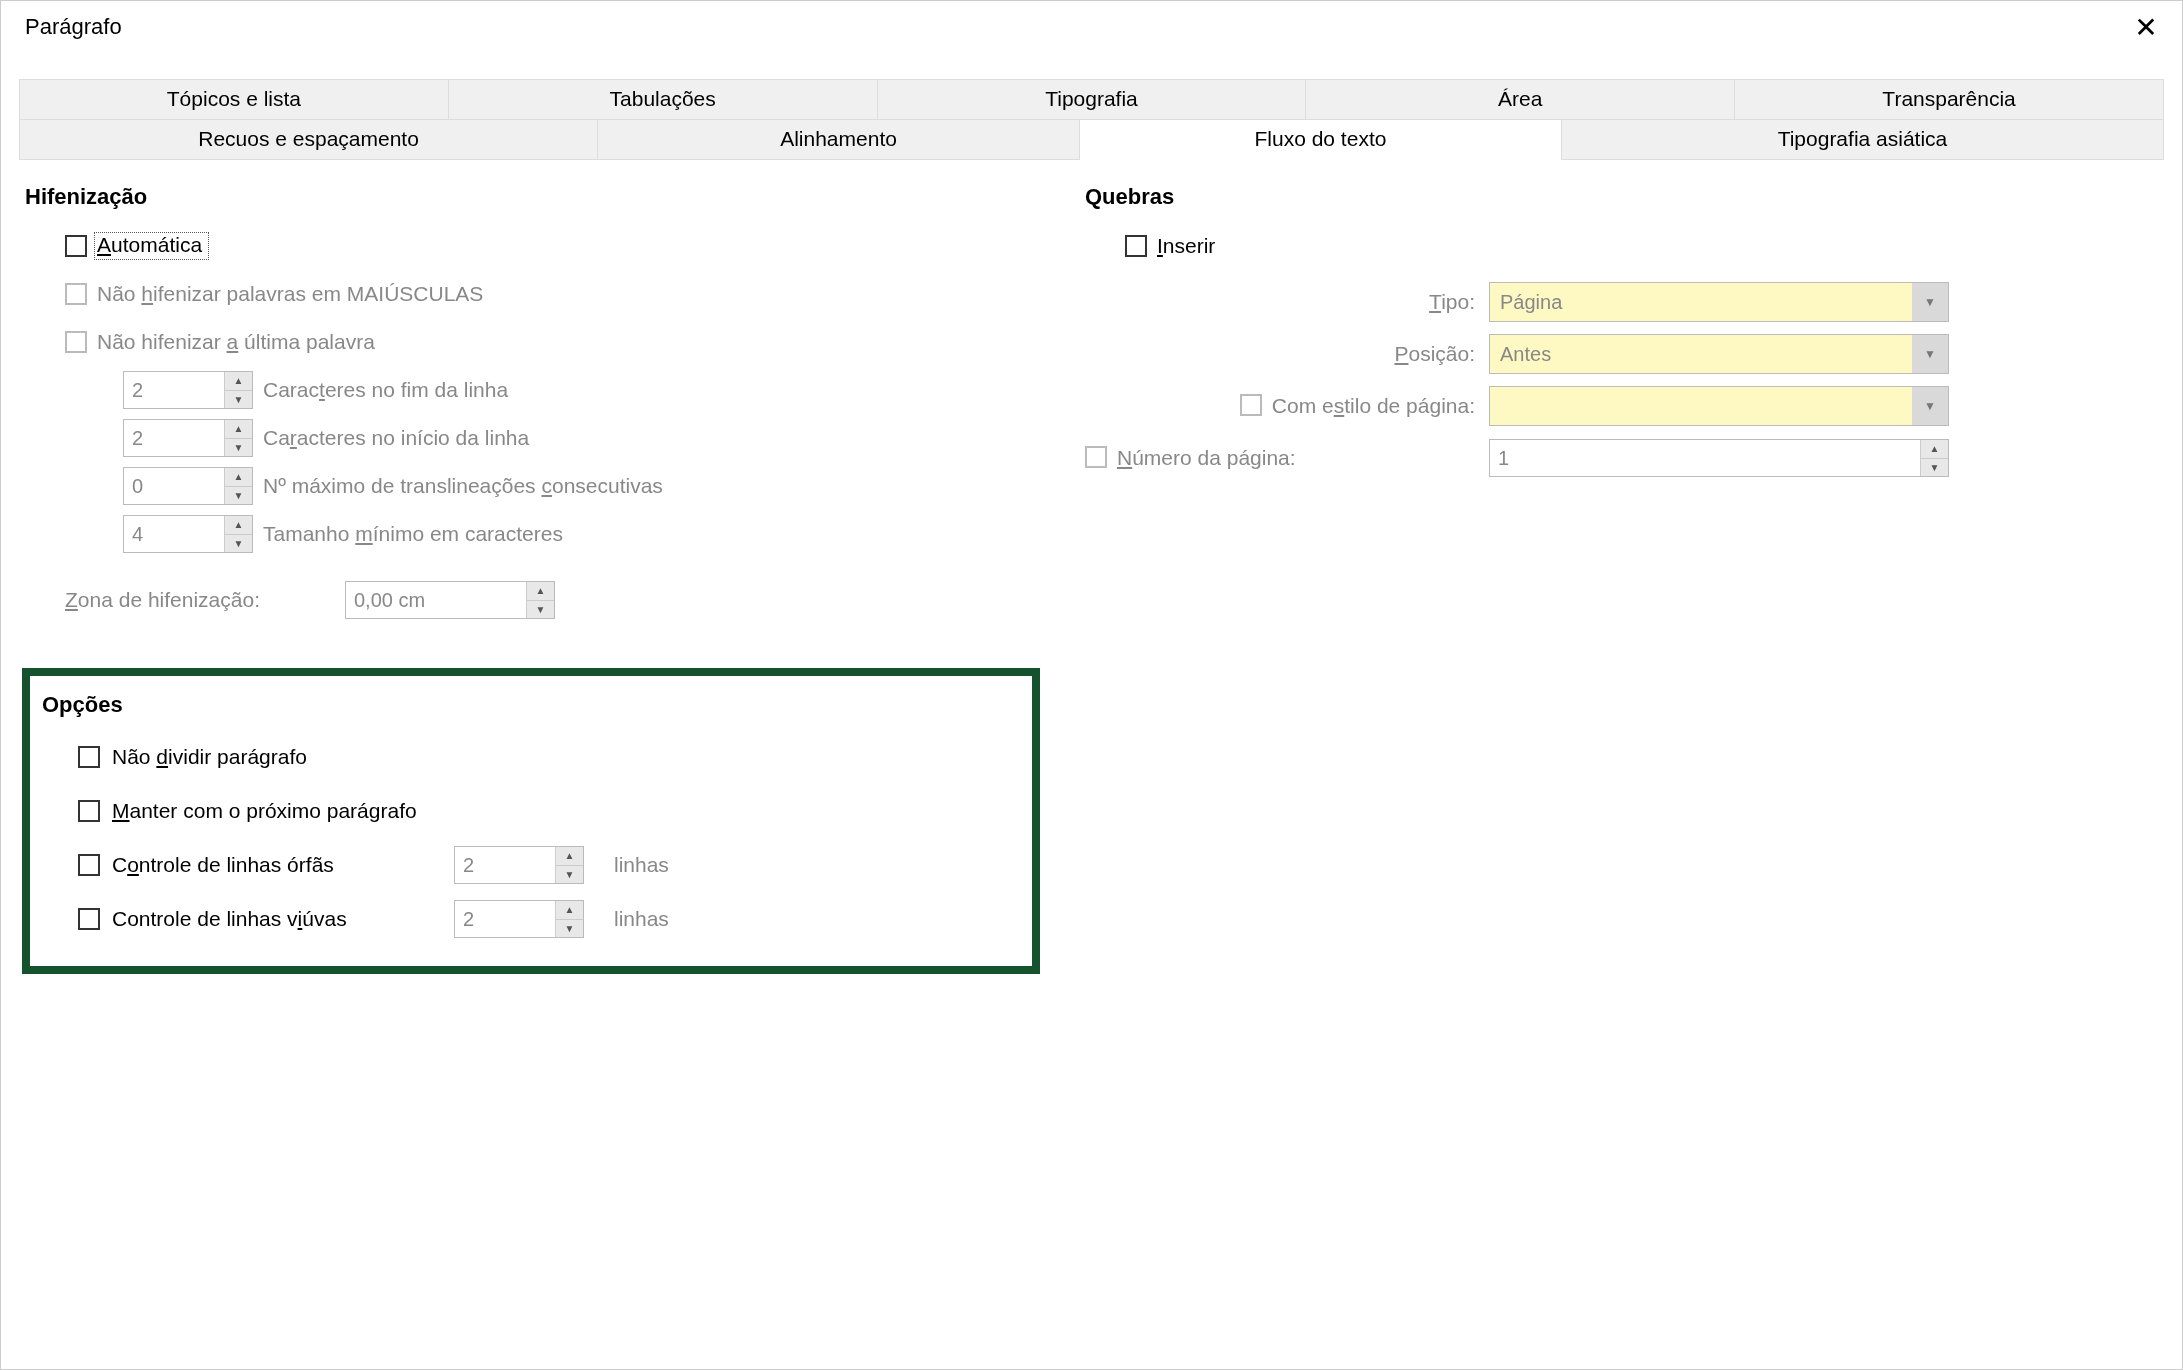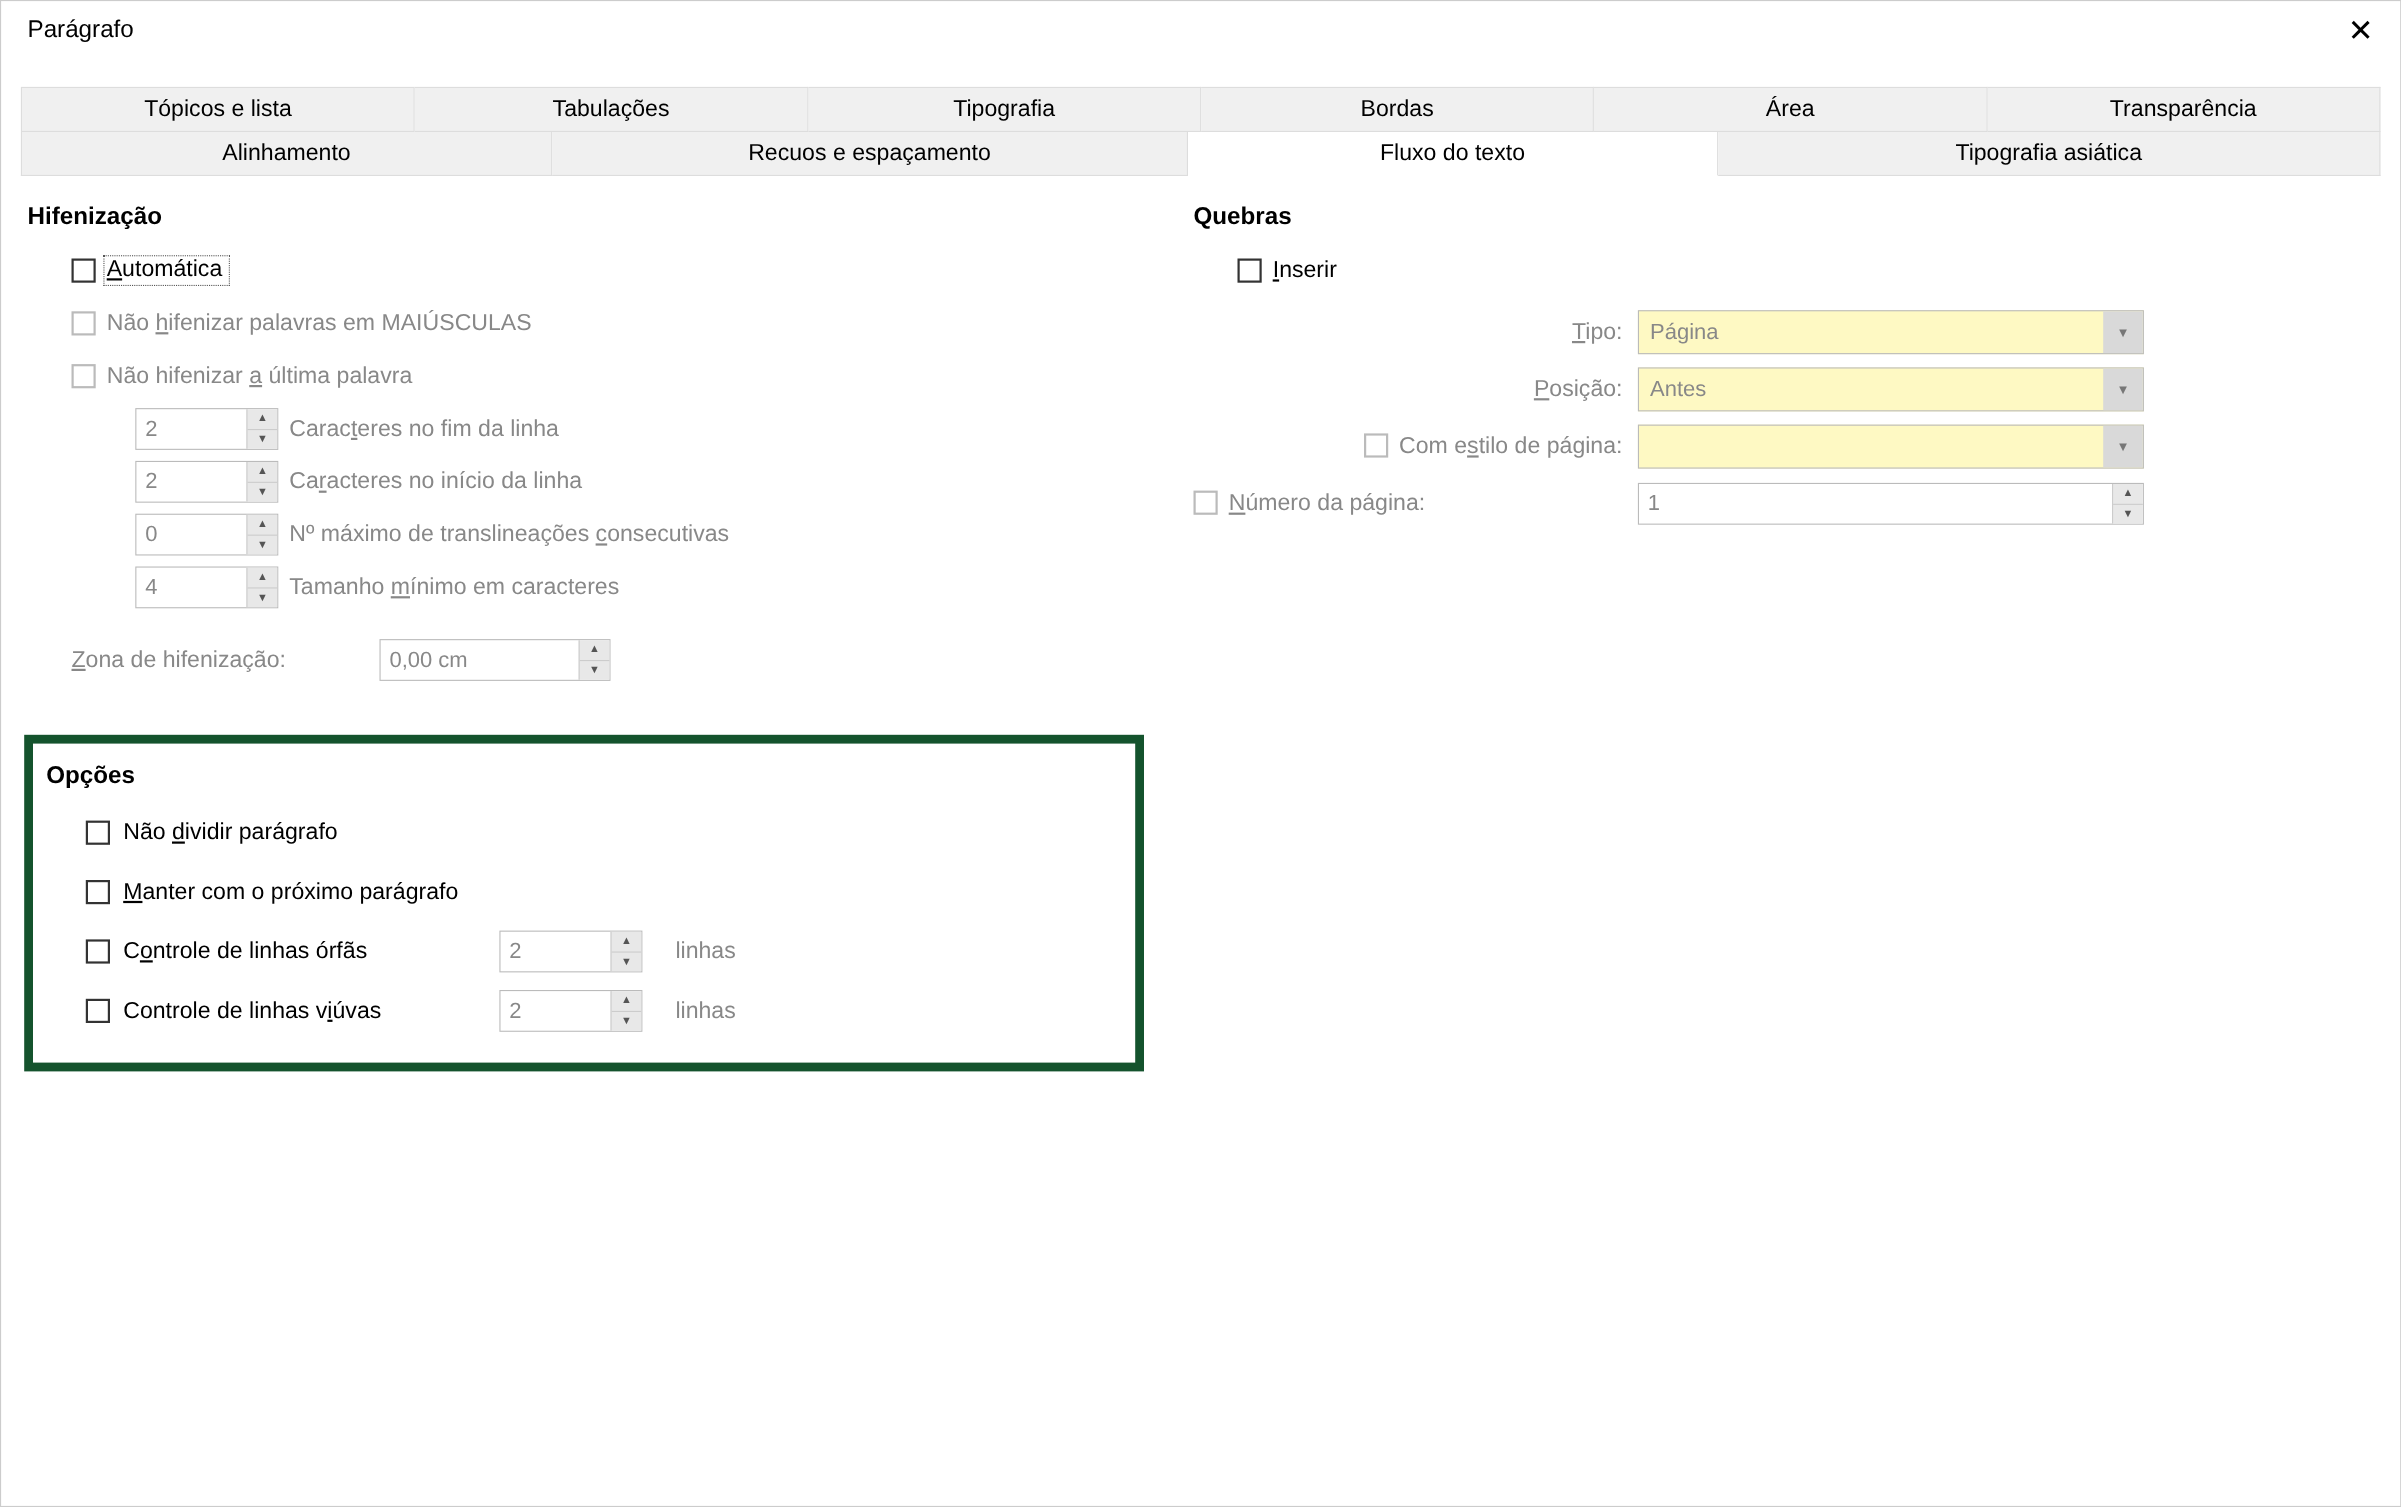--- a/index.html
+++ b/index.html
@@ -195,27 +195,26 @@
     <div class="titlebar-title">Parágrafo</div>
     <div class="close-btn">✕</div>
   </div>
 
   <div class="body-area">
 
     <div class="tabs-row">
       <div class="tab">Tópicos e lista</div>
       <div class="tab">Tabulações</div>
       <div class="tab">Tipografia</div>
-      <div class="tab">Bordas</div>
       <div class="tab">Área</div>
       <div class="tab">Transparência</div>
     </div>
     <div class="tabs-row tabs-row2">
+      <div class="tab" style="flex:1.2">Recuos e espaçamento</div>
       <div class="tab">Alinhamento</div>
-      <div class="tab" style="flex:1.2">Recuos e espaçamento</div>
       <div class="tab active">Fluxo do texto</div>
       <div class="tab" style="flex:1.25">Tipografia asiática</div>
     </div>
 
     <div class="content">
 
       <div class="col col-left">
 
         <div class="section-title">Hifenização</div>
 

